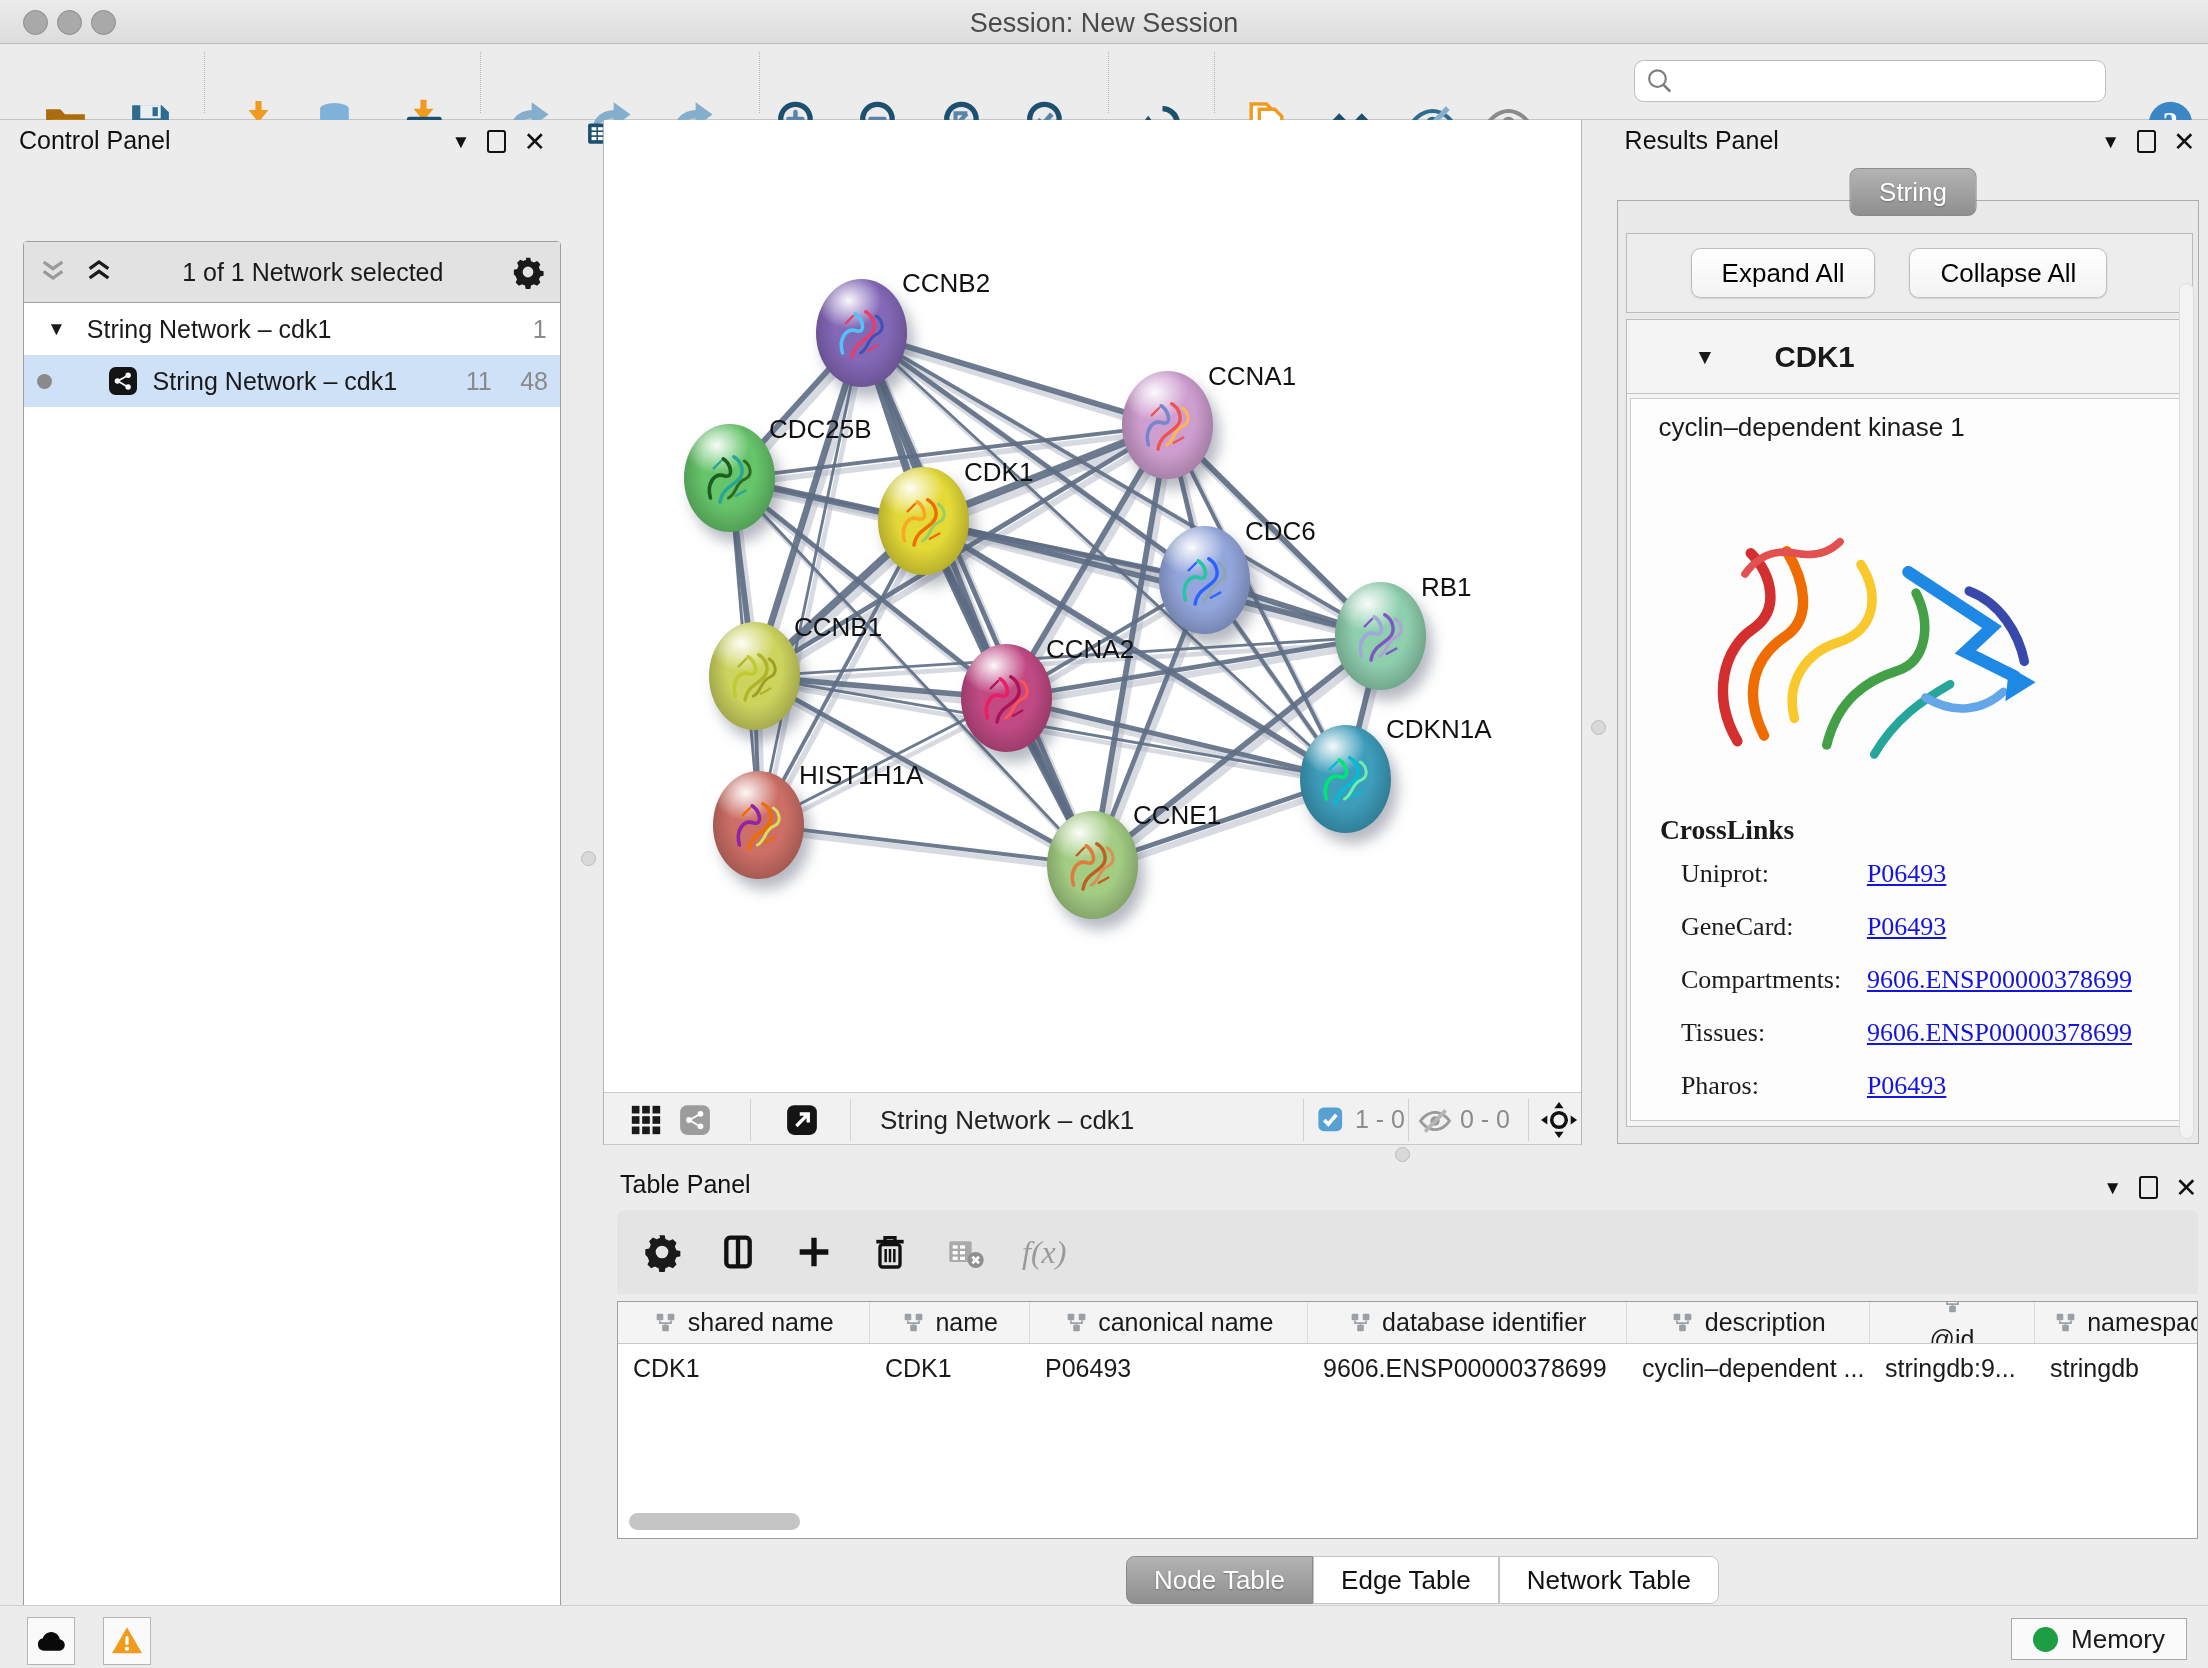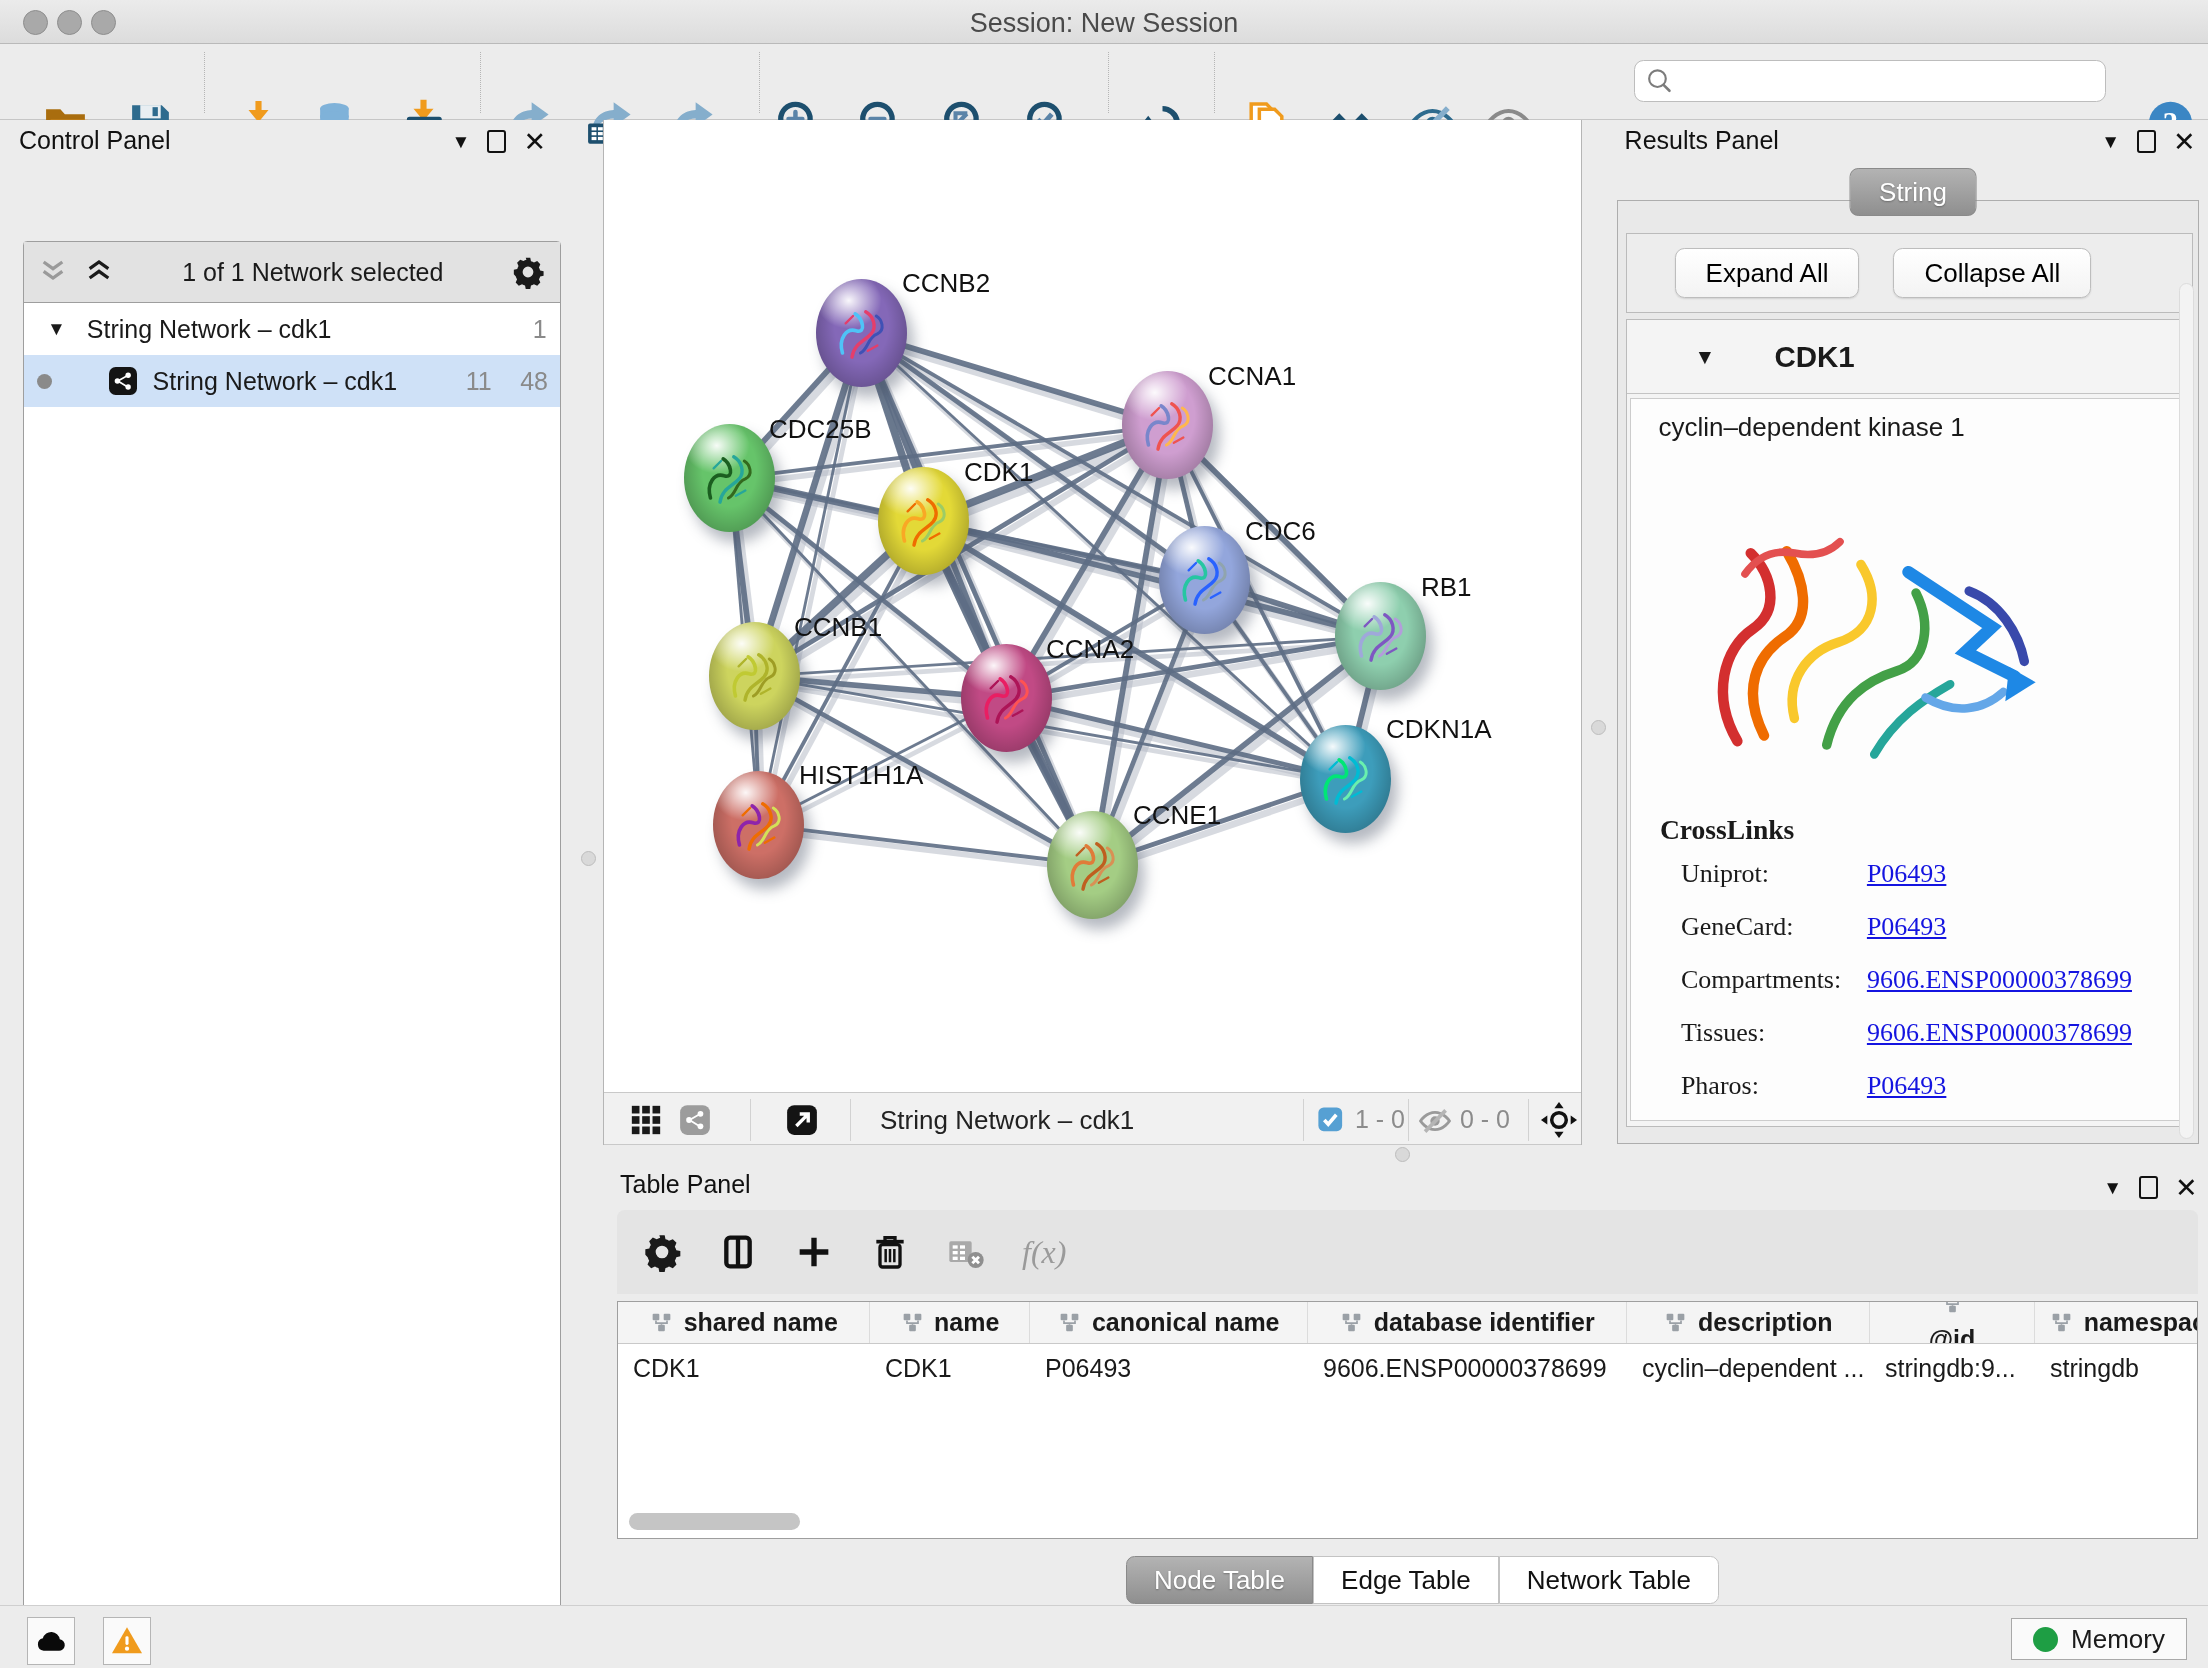--- a/index.html
+++ b/index.html
@@ -82,21 +82,21 @@
 
   
   #results-panel { position:absolute; left:1617px; top:120px; width:592px; height:1031px; background:#ececec; }
   #rp-group { position:absolute; left:0px; top:80px; width:582px; height:944px;
     border:1.4px solid #adadad; background:#e9e9e9; }
   #rp-tab { position:absolute; left:50%; transform:translateX(-50%); top:48px; z-index:3;
     height:48px; padding:0 28.5px; display:flex; align-items:center;
     background:linear-gradient(#b3b3b3,#8f8f8f); color:#fff; font-size:26px;
     border:1px solid #8a8a8a; border-radius:8.6px; text-shadow:0 1px 1.9px rgba(0,0,0,.3); }
   #rp-btnrow { position:absolute; left:7.6px; top:32px; width:567px; height:80px;
-    border:1px solid #bbb; background:#ededed; display:flex; align-items:center; gap:34px; padding-left:48px; }
+    border:1px solid #bbb; background:#ededed; display:flex; align-items:center; gap:34px; padding-left:64px; }
   .btn { background:linear-gradient(#ffffff,#f3f3f3); border:1px solid #bdbdbd; border-radius:9.5px;
     font-size:26px; padding:8.6px 30px; box-shadow:0 1px 1.9px rgba(0,0,0,.12); }
   #rp-section { position:absolute; left:7.6px; top:118px; width:567px; height:808px;
     border:1px solid #bbb; background:#f4f4f4; }
   #rp-genehead { position:absolute; left:0; top:0; width:100%; height:74px; display:flex; align-items:center;
     border-bottom:1px solid #c4c4c4; }
   #rp-genehead .exp { margin-left:68px; font-size:21px; }
   #rp-genename { margin-left:59px; font-size:29.5px; font-weight:bold; }
   #rp-card { position:absolute; left:3.8px; top:78px; width:557px; height:723px;
     border:1px solid #cccccc; background:#fdfdfd; overflow:hidden; }
@@ -111,21 +111,21 @@
     background:#f3f3f3; border:1px solid #dcdcdc; border-radius:7.6px; }
 
   
   #table-panel { position:absolute; left:571px; top:1162px; width:1638px; height:443px; background:#ececec; }
   #tp-toolbar { position:absolute; left:46px; top:48px; width:1581px; height:84px;
     background:#e4e4e4; border-radius:7.6px 7.6px 0 0; display:flex; align-items:center; gap:36px; padding-left:25px; }
   #tp-toolbar .ti { width:40px; height:40px; }
   #fx-label { font-size:32px; font-style:italic; color:#9a9a9a; font-family:Liberation Serif, serif; }
   #tp-table { position:absolute; left:46px; top:139px; width:1581px; height:238px;
     background:#fff; border:1.4px solid #9e9e9e; overflow:hidden; }
-  #tp-header { display:flex; height:42px; background:#f4f4f4; border-bottom:1px solid #c9c9c9;font-weight:bold; }
+  #tp-header { display:flex; height:42px; background:#f4f4f4; border-bottom:1px solid #c9c9c9; }
   .th { display:flex; align-items:center; justify-content:center; gap:9.5px; font-size:25px;
     border-right:1px solid #dcdcdc; overflow:hidden; white-space:nowrap; flex:none; }
   .th svg { width:25px; height:25px; flex:none; }
   #tp-row { display:flex; height:48px; }
   .td { font-size:25px; padding-left:15px; display:flex; align-items:center;
     overflow:hidden; white-space:nowrap; flex:none; }
   #tp-hscroll { position:absolute; left:11.4px; bottom:7.6px; width:171px; height:17px;
     border-radius:8.6px; background:#c5c5c5; }
   #tp-tabs { position:absolute; left:555px; top:394px; display:flex; }
   #tp-winbtns { top:9.5px; right:11.4px; }

